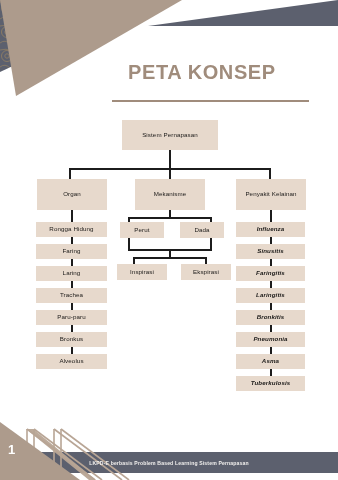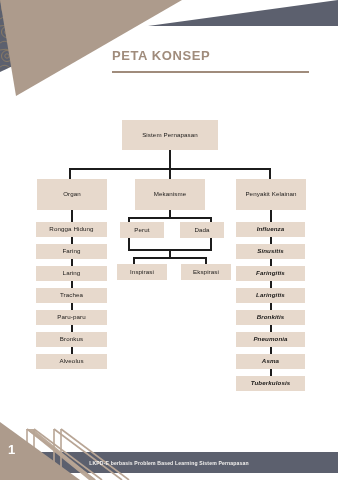--- a/index.html
+++ b/index.html
@@ -15,22 +15,22 @@
     background:#fff;overflow:hidden;
   }
 
   
   .hdr-layer{position:absolute;left:0;top:0;width:338px;height:110px;overflow:hidden;}
   .hdr-svg{position:absolute;left:0;top:0;}
 
   
   .title-wrap{position:absolute;left:112px;top:44px;width:210px;}
   .title{
-    font-size:13px;font-weight:bold;letter-spacing:0.6px;
-    color:#A08C7C;line-height:24px;margin:0;white-space:nowrap;
+    font-size:20px;font-weight:bold;letter-spacing:0.6px;
+    color:#A08C7C;line-height:24px;margin:16px;white-space:nowrap;
   }
   .title-rule{
     margin-top:3px;height:2px;background:#A08C7C;width:197px;
   }
 
   
   .chart{position:absolute;left:0;top:118px;width:338px;height:282px;}
   .node{
     position:absolute;
     background:#E7D9CC;

